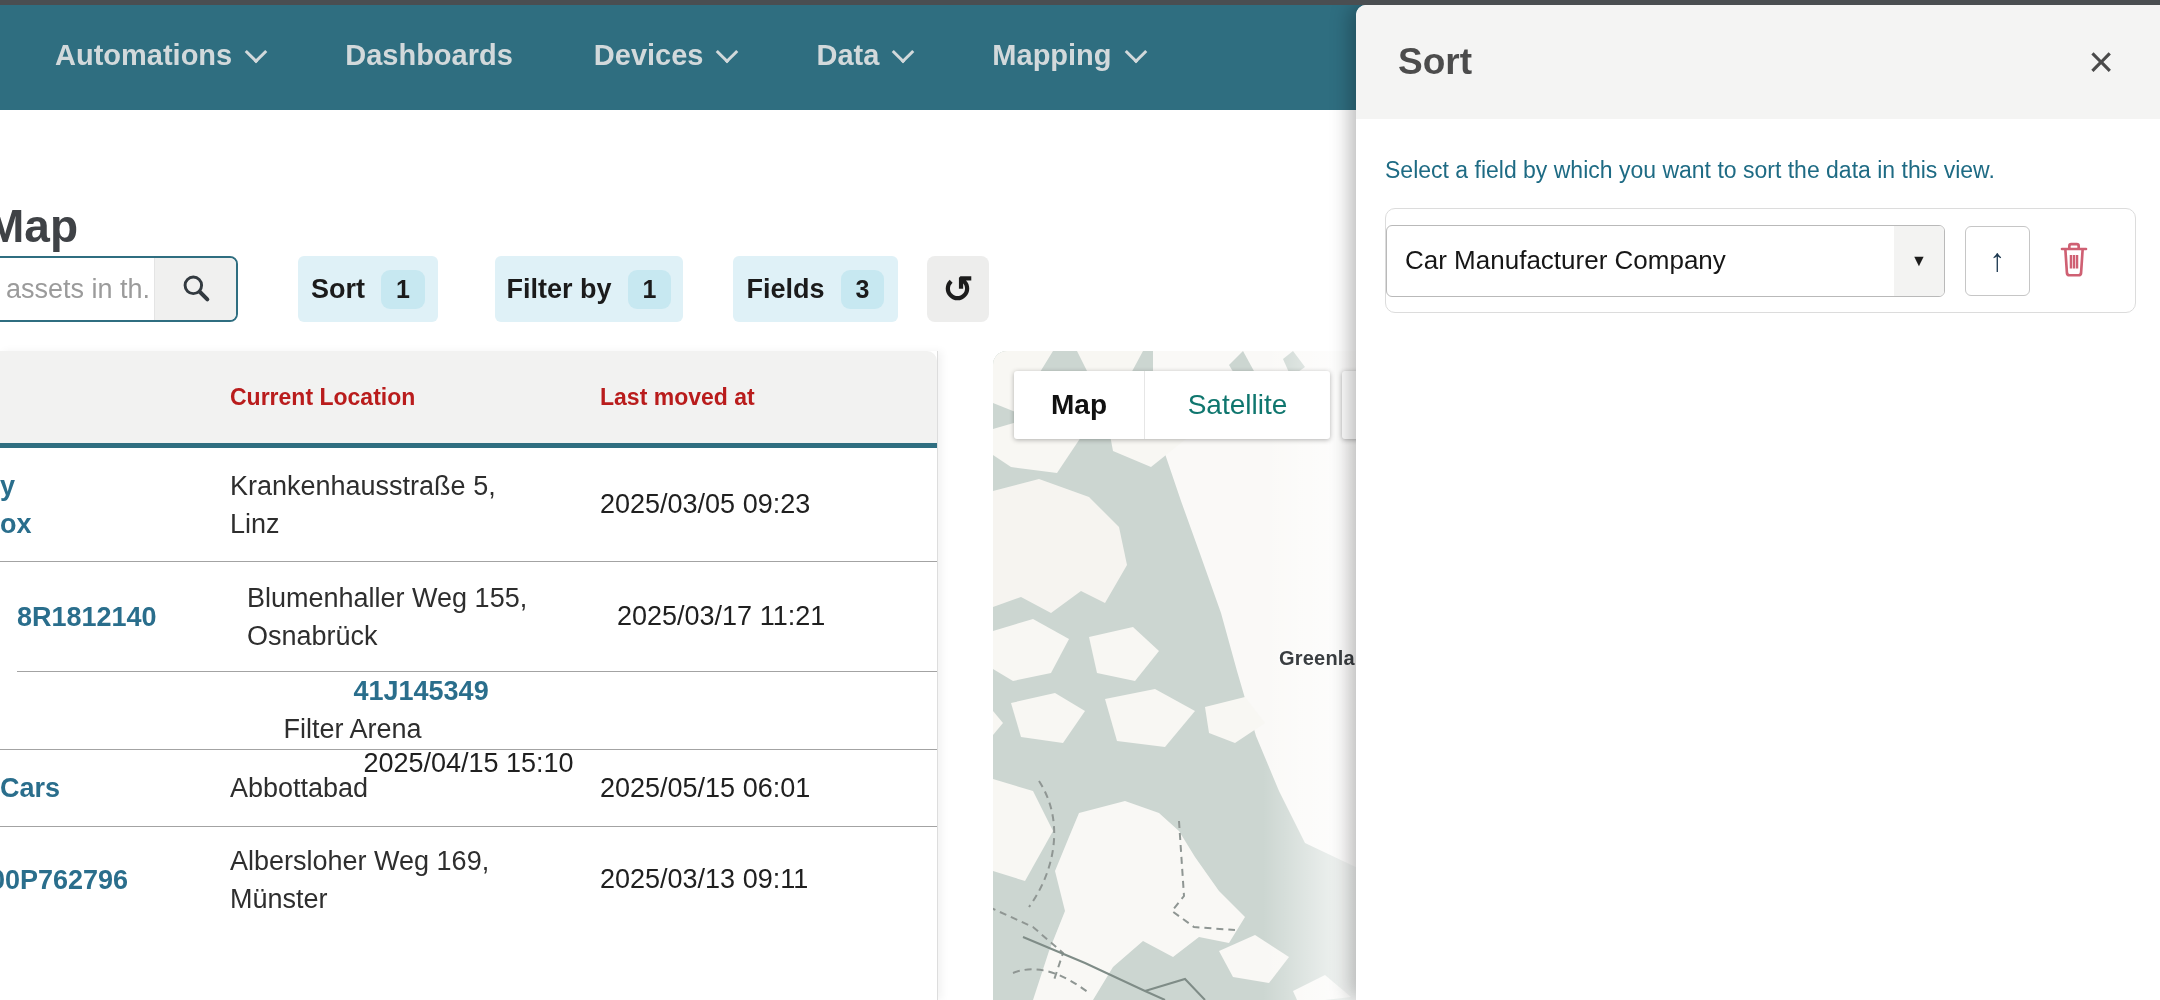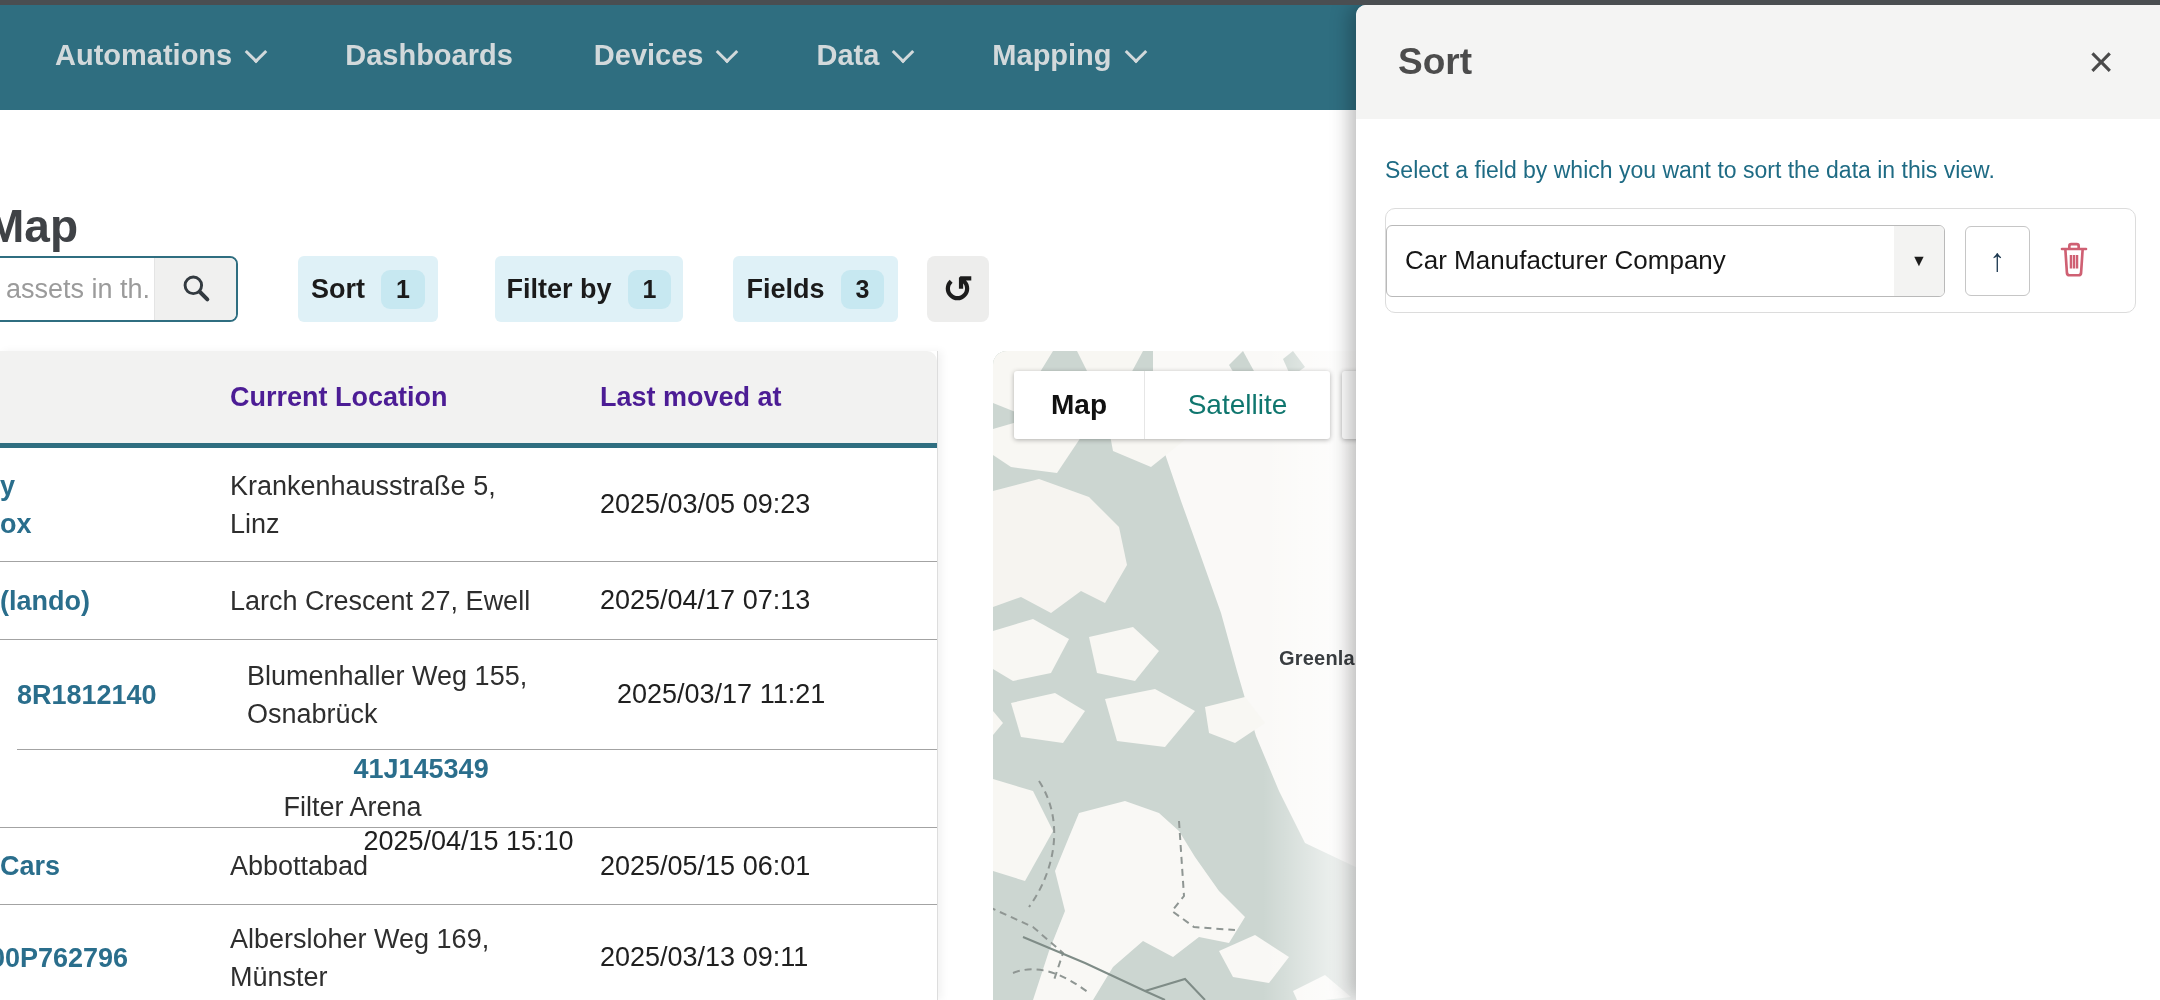--- a/index.html
+++ b/index.html
@@ -42,21 +42,21 @@
                display:flex;align-items:center;justify-content:center;z-index:2;}
 
   
   #table{left:0;top:351px;width:937px;height:649px;border-right:1px solid #ddd;
          box-shadow:4px 0 8px rgba(0,0,0,0.05);background:#fff;z-index:2;}
   #table-header{height:92px;background:#f2f2f1;border-bottom:5px solid #2f6e80;
                 border-top-right-radius:10px;display:flex;align-items:center;}
   .col-name{width:230px;box-sizing:border-box;}
   .col-loc{width:370px;box-sizing:border-box;}
   .col-date{flex:1;box-sizing:border-box;}
-  .hdr{font-size:27px;font-weight:bold;color:#4c1d95;}
+  .hdr{font-size:23px;font-weight:bold;color:#b91c1c;}
   .trow{display:flex;align-items:center;border-bottom:1px solid #a3a3a3;}
   .trow:last-child{border-bottom:none;}
   .cell-name{font-size:27px;font-weight:bold;color:#2a6e8c;white-space:pre-line;
              line-height:38px;cursor:pointer;}
   .cell-loc{font-size:27px;color:#2e2e2e;white-space:pre-line;line-height:38px;}
   .cell-date{font-size:27px;color:#202020;}
   .clip-first{margin-left:-10px;}
 
   
   #map{left:993px;top:351px;width:371px;height:649px;border-radius:14px 0 0 0;
@@ -160,25 +160,20 @@
     <div class="col-date hdr">Last moved at</div>
   </div>
 
   <div class="trow" style="height:113px;">
     <div class="col-name"><span class="cell-name">y
 ox</span></div>
     <div class="col-loc"><span class="cell-loc">Krankenhausstraße 5,
 Linz</span></div>
     <div class="col-date"><span class="cell-date">2025/03/05 09:23</span></div>
   </div>
-  <div class="trow" style="height:77px;">
-    <div class="col-name"><span class="cell-name">(lando)</span></div>
-    <div class="col-loc"><span class="cell-loc">Larch Crescent 27, Ewell</span></div>
-    <div class="col-date"><span class="cell-date">2025/04/17 07:13</span></div>
-  </div>
   <div class="trow" style="height:109px;margin-left:17px;">
     <div class="col-name"><span class="cell-name">8R1812140</span></div>
     <div class="col-loc"><span class="cell-loc">Blumenhaller Weg 155,
 Osnabrück</span></div>
     <div class="col-date"><span class="cell-date">2025/03/17 11:21</span></div>
   </div>
   <div class="trow" style="height:77px;flex-direction:column;">
     <div class="col-name"><span class="cell-name">41J145349</span></div>
     <div class="col-loc"><span class="cell-loc">Filter Arena</span></div>
     <div class="col-date"><span class="cell-date">2025/04/15 15:10</span></div>

